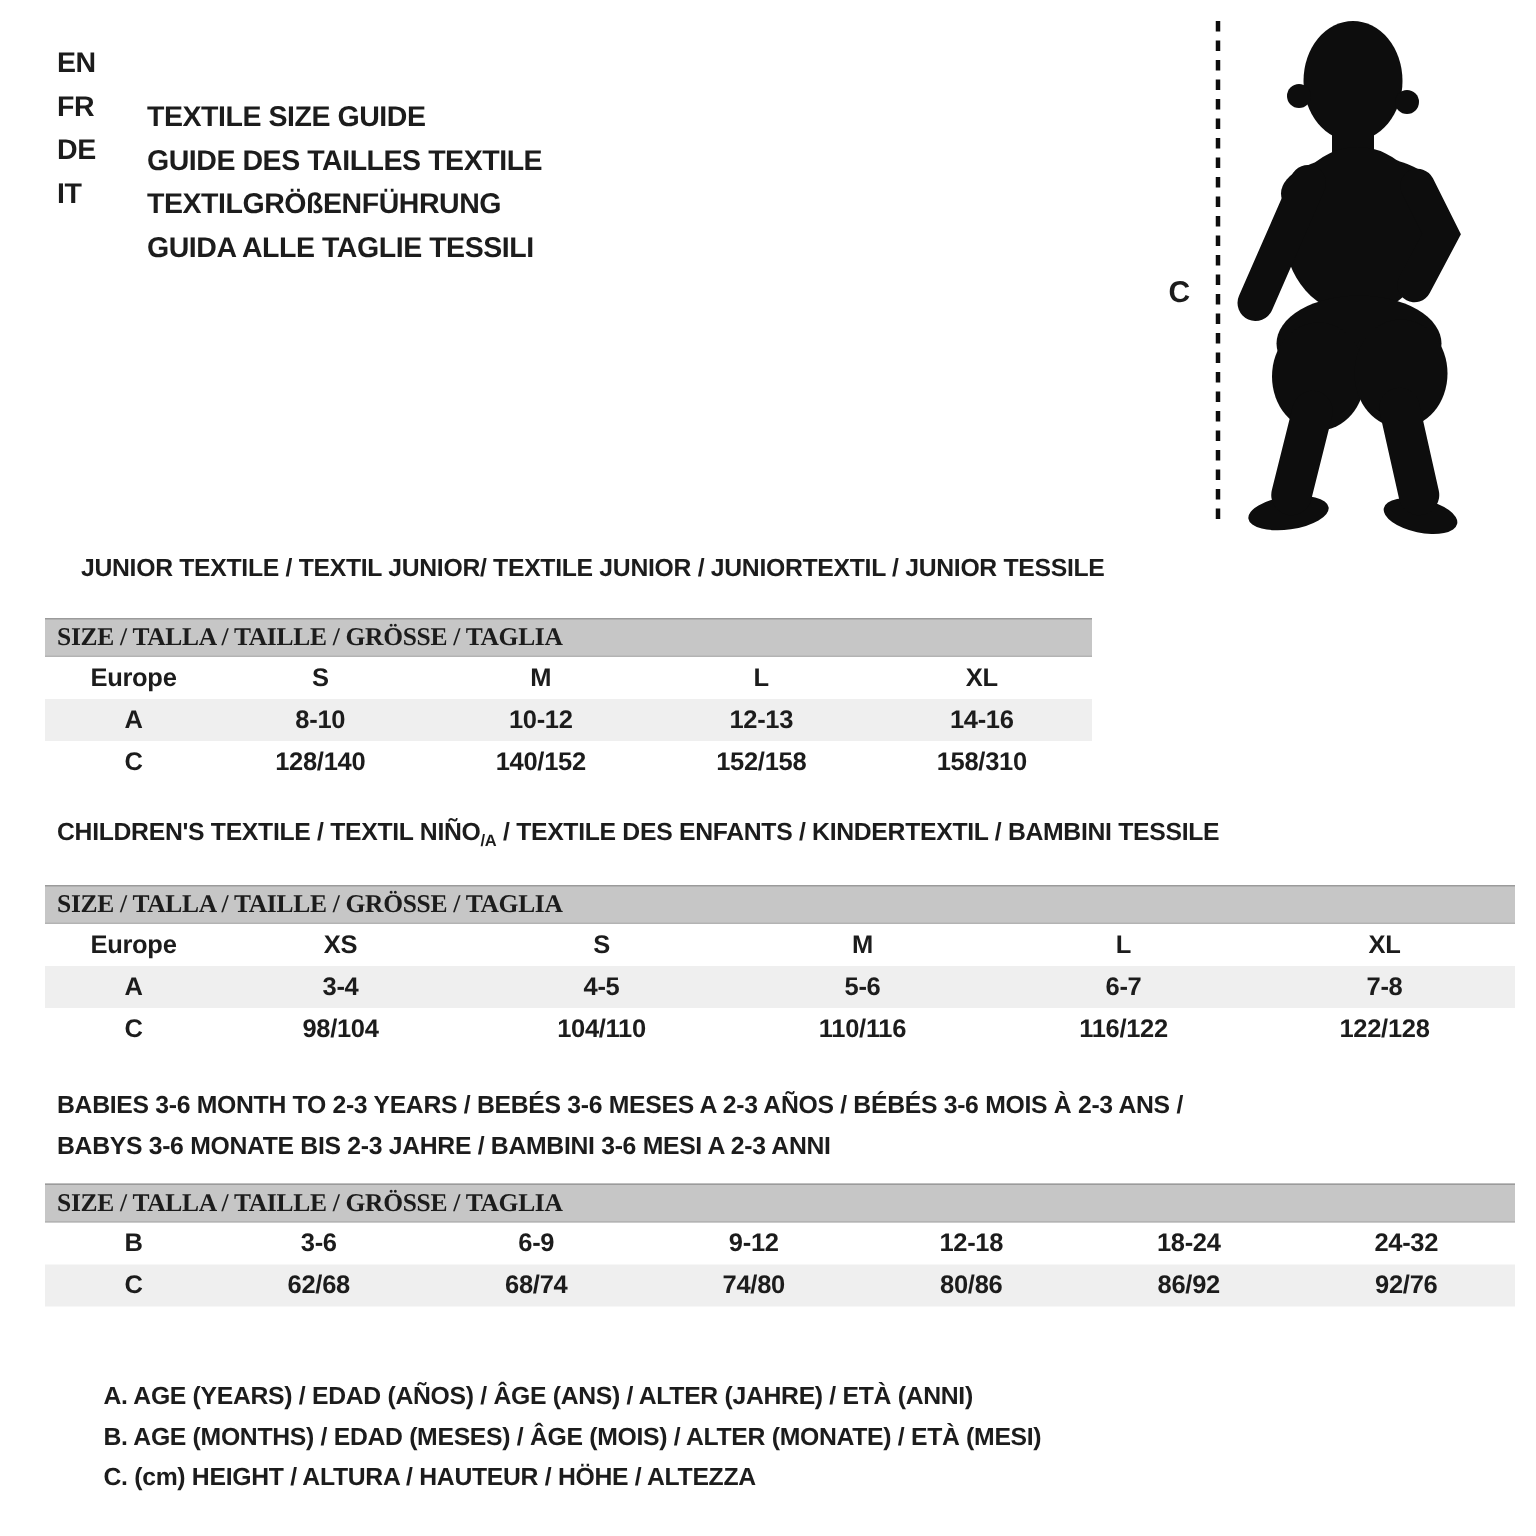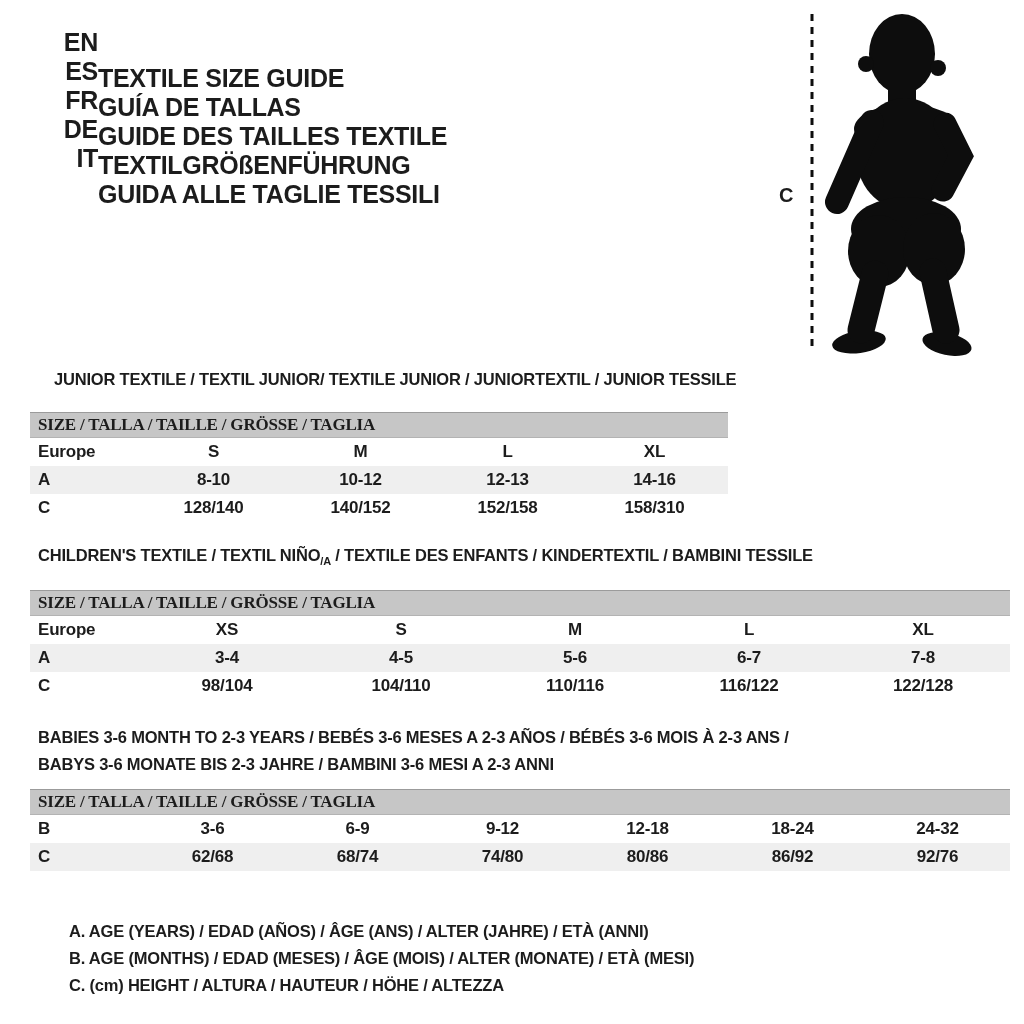--- a/index.html
+++ b/index.html
@@ -5,56 +5,52 @@
   html,body{margin:0;padding:0;}
   body{
     width:1024px;height:1024px;background:#ffffff;
     font-family:"Liberation Sans","DejaVu Sans",sans-serif;
     color:#1c1c1c;font-weight:700;
     position:relative;overflow:hidden;
   }
   .abs{position:absolute;}
   
   .lang-block{left:38px;top:28px;}
-  .lang-row{display:flex;height:29px;line-height:29px;font-size:25px;letter-spacing:-0.3px;text-align:right;}
+  .lang-row{display:flex;height:29px;line-height:29px;font-size:19px;letter-spacing:-0.3px;}
   .lang-code{width:60px;}
   .lang-title{white-space:nowrap;margin-top:36px;}
   
   .figure{left:775px;top:4px;width:205px;height:356px;}
   .figure svg{position:absolute;left:0;top:0;}
   .height-label{position:absolute;left:4px;top:180px;font-size:20px;}
   
   .sec-heading{font-size:16.5px;letter-spacing:-0.2px;white-space:nowrap;}
   .sec-heading .subscr{font-size:11px;position:relative;top:4px;}
   
   .tbl{background:#fff;}
   .bar{
     height:24px;line-height:24px;background:#c6c6c6;
     border-top:1px solid #9b9b9b;border-bottom:1px solid #b3b3b3;
     font-size:17px;padding-left:8px;letter-spacing:-0.2px;font-family:Liberation Serif, serif;
   }
   .row{display:flex;height:28px;line-height:28px;font-size:17px;letter-spacing:-0.2px;}
   .row.shaded{background:#efefef;}
-  .row .lbl{width:110px;padding-left:8px;box-sizing:border-box;text-align:left;}
+  .row .lbl{width:110px;padding-left:8px;box-sizing:border-box;text-align:center;}
   .row .cell{flex:1;text-align:center;}
   
   .legend{left:38px;top:918px;margin-left:31px;}
   .legend-line{height:27px;line-height:27px;font-size:16.5px;letter-spacing:-0.2px;white-space:nowrap;}
 </style>
 </head>
 <body>
 
 <div class="abs lang-block">
   <div class="lang-row">
     <span class="lang-code">EN</span>
     <span class="lang-title">TEXTILE SIZE GUIDE</span>
-  </div>
-  <div class="lang-row">
-    <span class="lang-code">ES</span>
-    <span class="lang-title">GUÍA DE TALLAS</span>
   </div>
   <div class="lang-row">
     <span class="lang-code">FR</span>
     <span class="lang-title">GUIDE DES TAILLES TEXTILE</span>
   </div>
   <div class="lang-row">
     <span class="lang-code">DE</span>
     <span class="lang-title">TEXTILGRÖßENFÜHRUNG</span>
   </div>
   <div class="lang-row">

